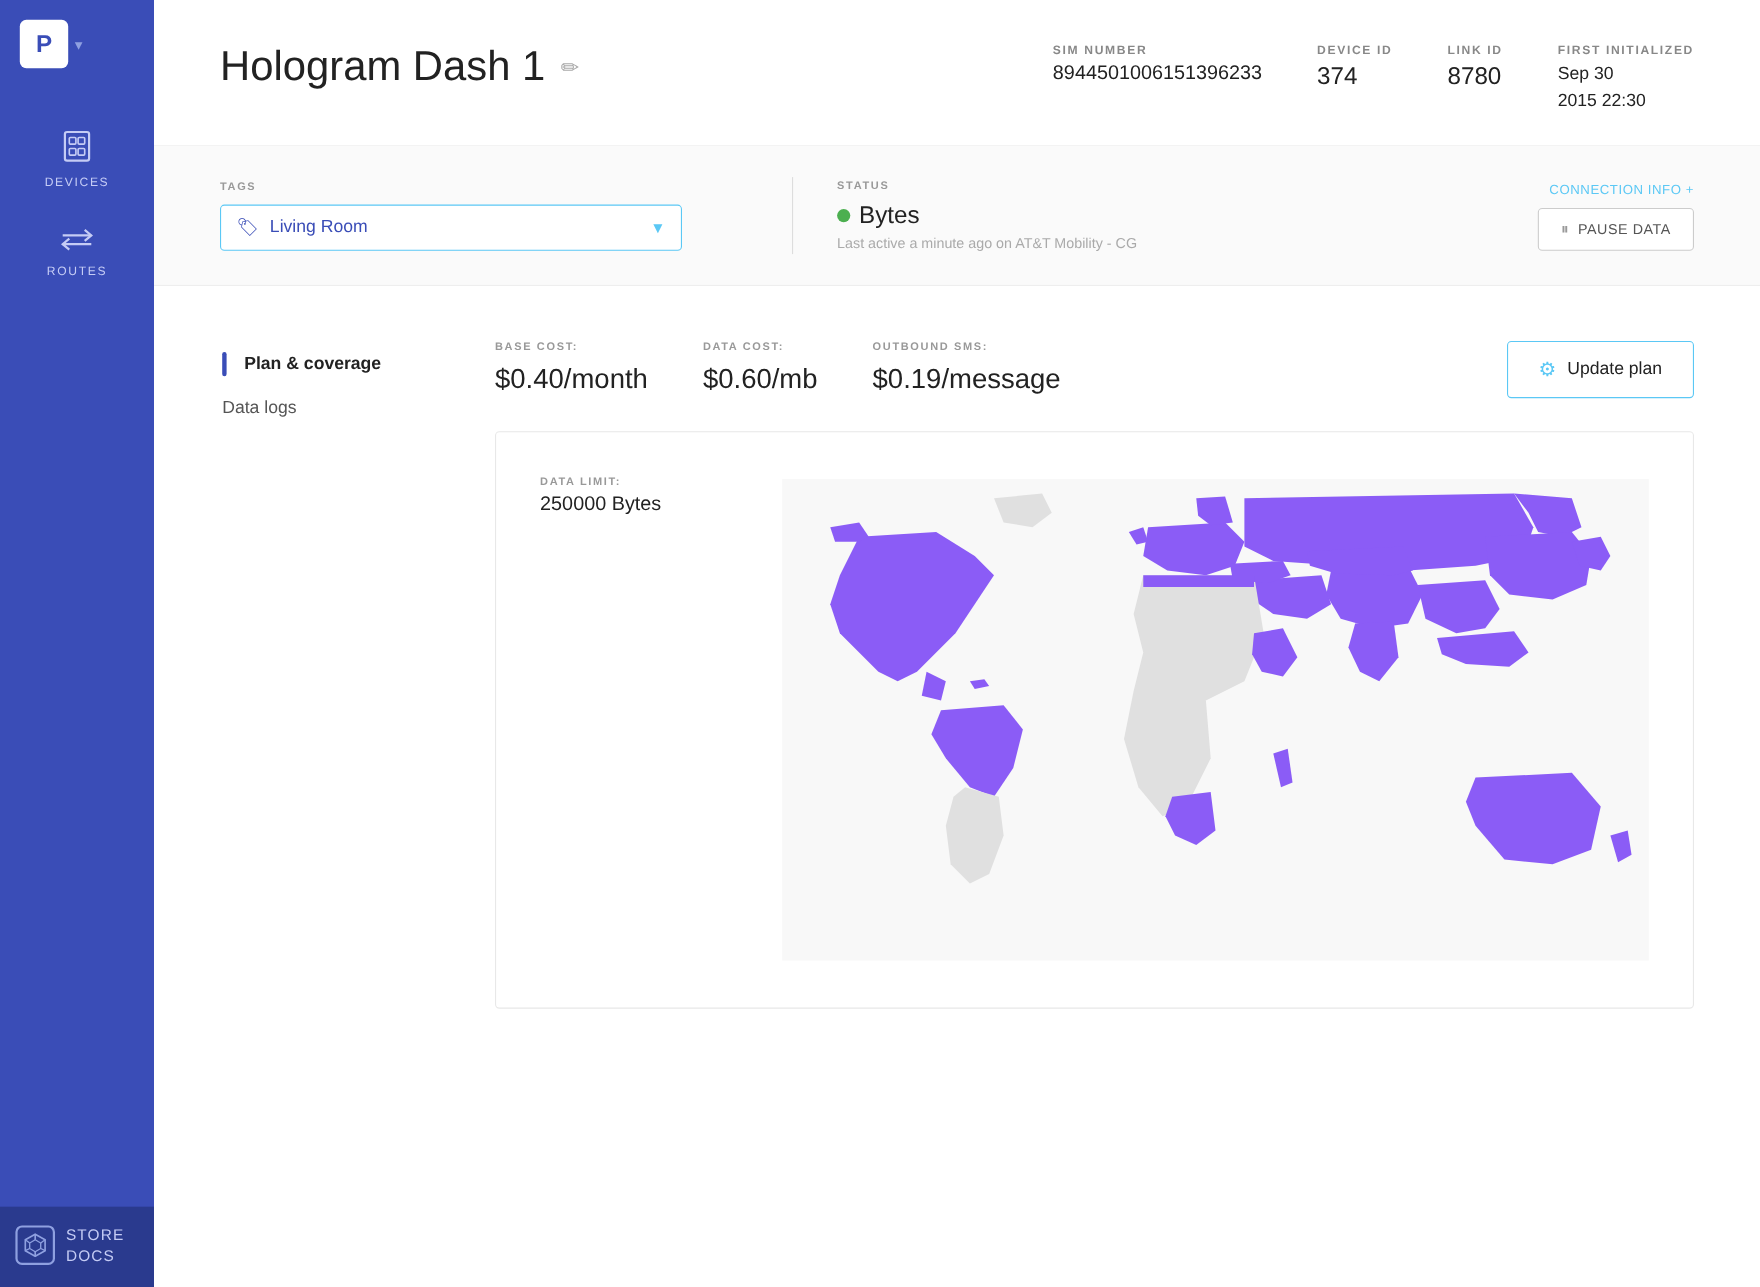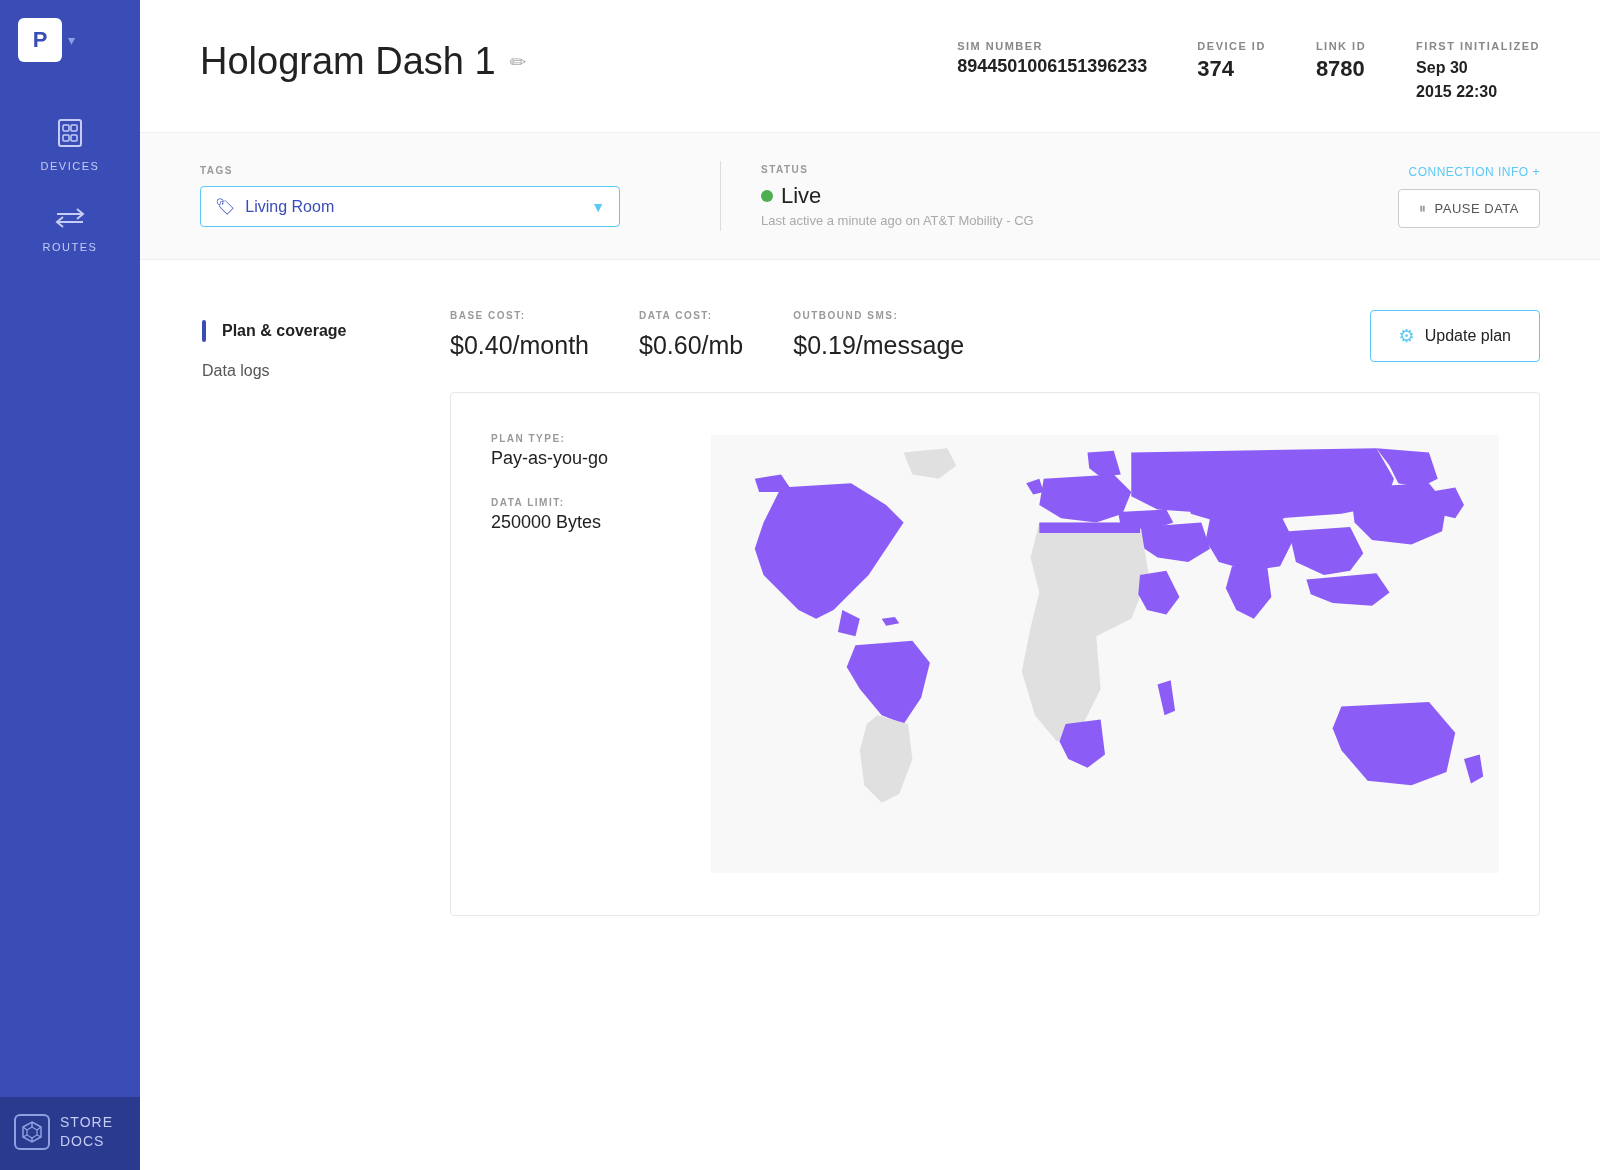--- a/index.html
+++ b/index.html
@@ -87,21 +87,21 @@
     }
     .edit-icon { color: #aaa; font-size: 20px; cursor: pointer; }
     .header-meta {
       display: flex;
       gap: 50px;
       margin-left: auto;
       align-items: flex-start;
     }
     .meta-item { display: flex; flex-direction: column; gap: 4px; }
     .meta-label { font-size: 11px; letter-spacing: 1.5px; text-transform: uppercase; color: #888; font-weight: 600; }
-    .meta-value { font-size: 22px; font-weight: 700; color: #222; }
+    .meta-value { font-size: 22px; font-weight: 400; color: #222; }
 
     
     .tags-status-row {
       padding: 28px 60px;
       display: flex;
       align-items: center;
       gap: 0;
       background: #fafafa;
       border-bottom: 1px solid #eee;
     }
@@ -311,21 +311,21 @@
           <span>Living Room</span>
         </div>
         <span class="tag-arrow">▼</span>
       </div>
     </div>
     <div class="divider-v"></div>
     <div class="status-block">
       <div class="status-label-text">STATUS</div>
       <div class="status-live">
         <span class="live-dot"></span>
-        <span>Live</span>
+        <span>Bytes</span>
       </div>
       <div class="status-sub">Last active a minute ago on AT&amp;T Mobility - CG</div>
     </div>
     <div class="connection-area">
       <span class="connection-link">CONNECTION INFO +</span>
       <button class="pause-btn">
         <span class="pause-icon">⏸</span>
         <span>PAUSE DATA</span>
       </button>
     </div>
@@ -359,24 +359,20 @@
         </div>
         <button class="update-plan-btn">
           <span class="gear-icon-cyan">⚙</span>
           <span>Update plan</span>
         </button>
       </div>
 
       <div class="plan-card">
         <div class="plan-info">
           <div class="plan-info-item">
-            <div class="plan-info-label">PLAN TYPE:</div>
-            <div class="plan-info-value">Pay-as-you-go</div>
-          </div>
-          <div class="plan-info-item">
             <div class="plan-info-label">DATA LIMIT:</div>
             <div class="plan-info-value">250000 Bytes</div>
           </div>
         </div>
 
         <div class="map-container">
           <svg viewBox="0 0 900 500" xmlns="http://www.w3.org/2000/svg" style="width:100%;height:100%;">
 
             <rect width="900" height="500" fill="#f8f8f8"></rect>
 

